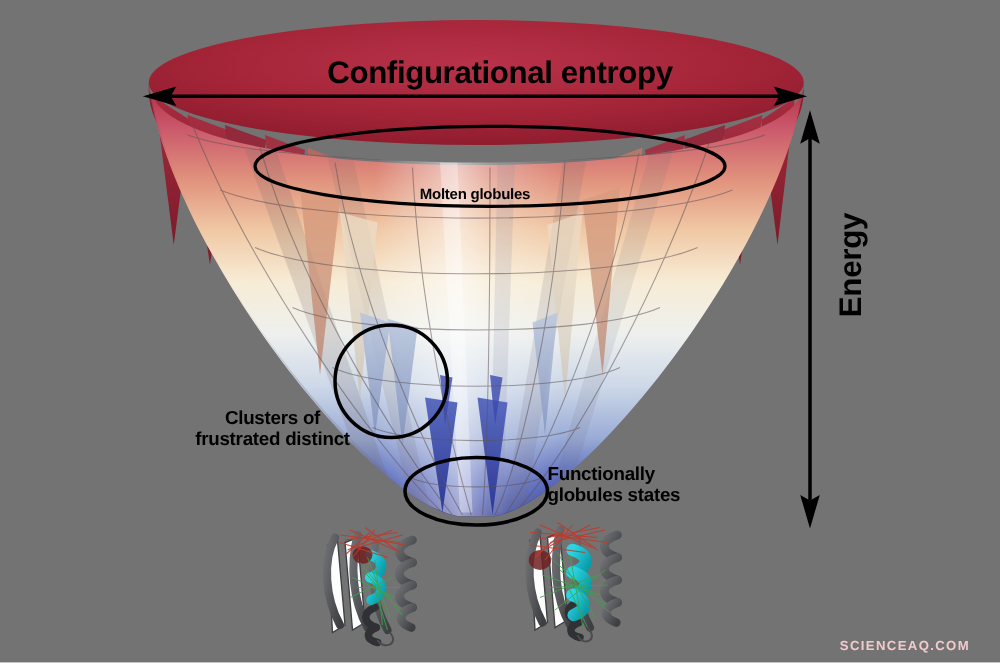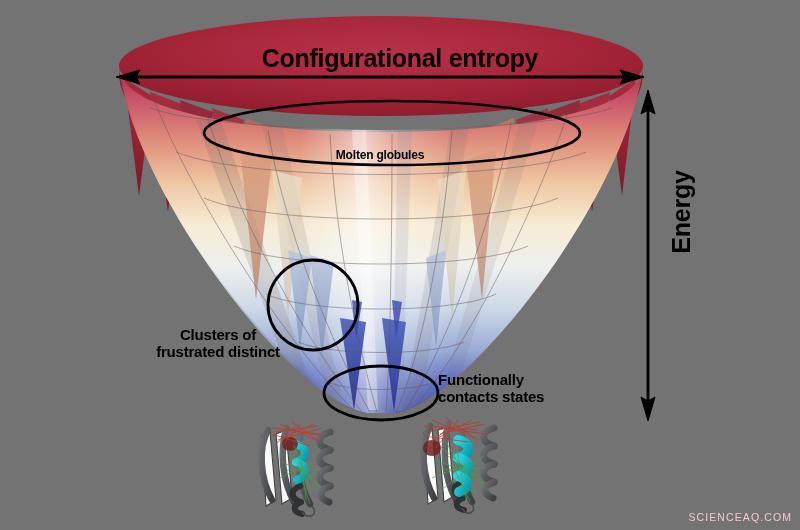--- a/index.html
+++ b/index.html
@@ -67,27 +67,27 @@
   #energy-label {
     left: 639px;
     top: 198px;
     font-size: 25px;
     transform-origin: 50% 50%;
     transform: rotate(-90deg);
     white-space: nowrap;
   }
   #watermark {
     position: absolute;
-    right: 8px;
+    right: 24px;
     bottom: 7px;
     font-family: "Liberation Sans", sans-serif;
     font-size: 10.5px;
     letter-spacing: 1.1px;
     color: #f2c9cd;
-    font-weight: normal;
+    font-weight: bold;
   }
 </style>
 </head>
 <body>
 
 <div id="figure">
 
   <svg class="layer" viewBox="0 0 800 530" preserveAspectRatio="none">
     <defs>
 
@@ -395,19 +395,19 @@
   </svg>
 
   <div class="label-text" id="entropy-label">Configurational entropy</div>
 
   <div class="label-text" id="molten-label">Molten globules</div>
 
   <div class="label-text" id="clusters-label">Clusters of
 frustrated distinct</div>
 
   <div class="label-text" id="functional-label">Functionally
-contacts states</div>
+globules states</div>
 
   <div class="label-text" id="energy-label">Energy</div>
 
   <div id="watermark">SCIENCEAQ.COM</div>
 
 </div>
 
 </body></html>

